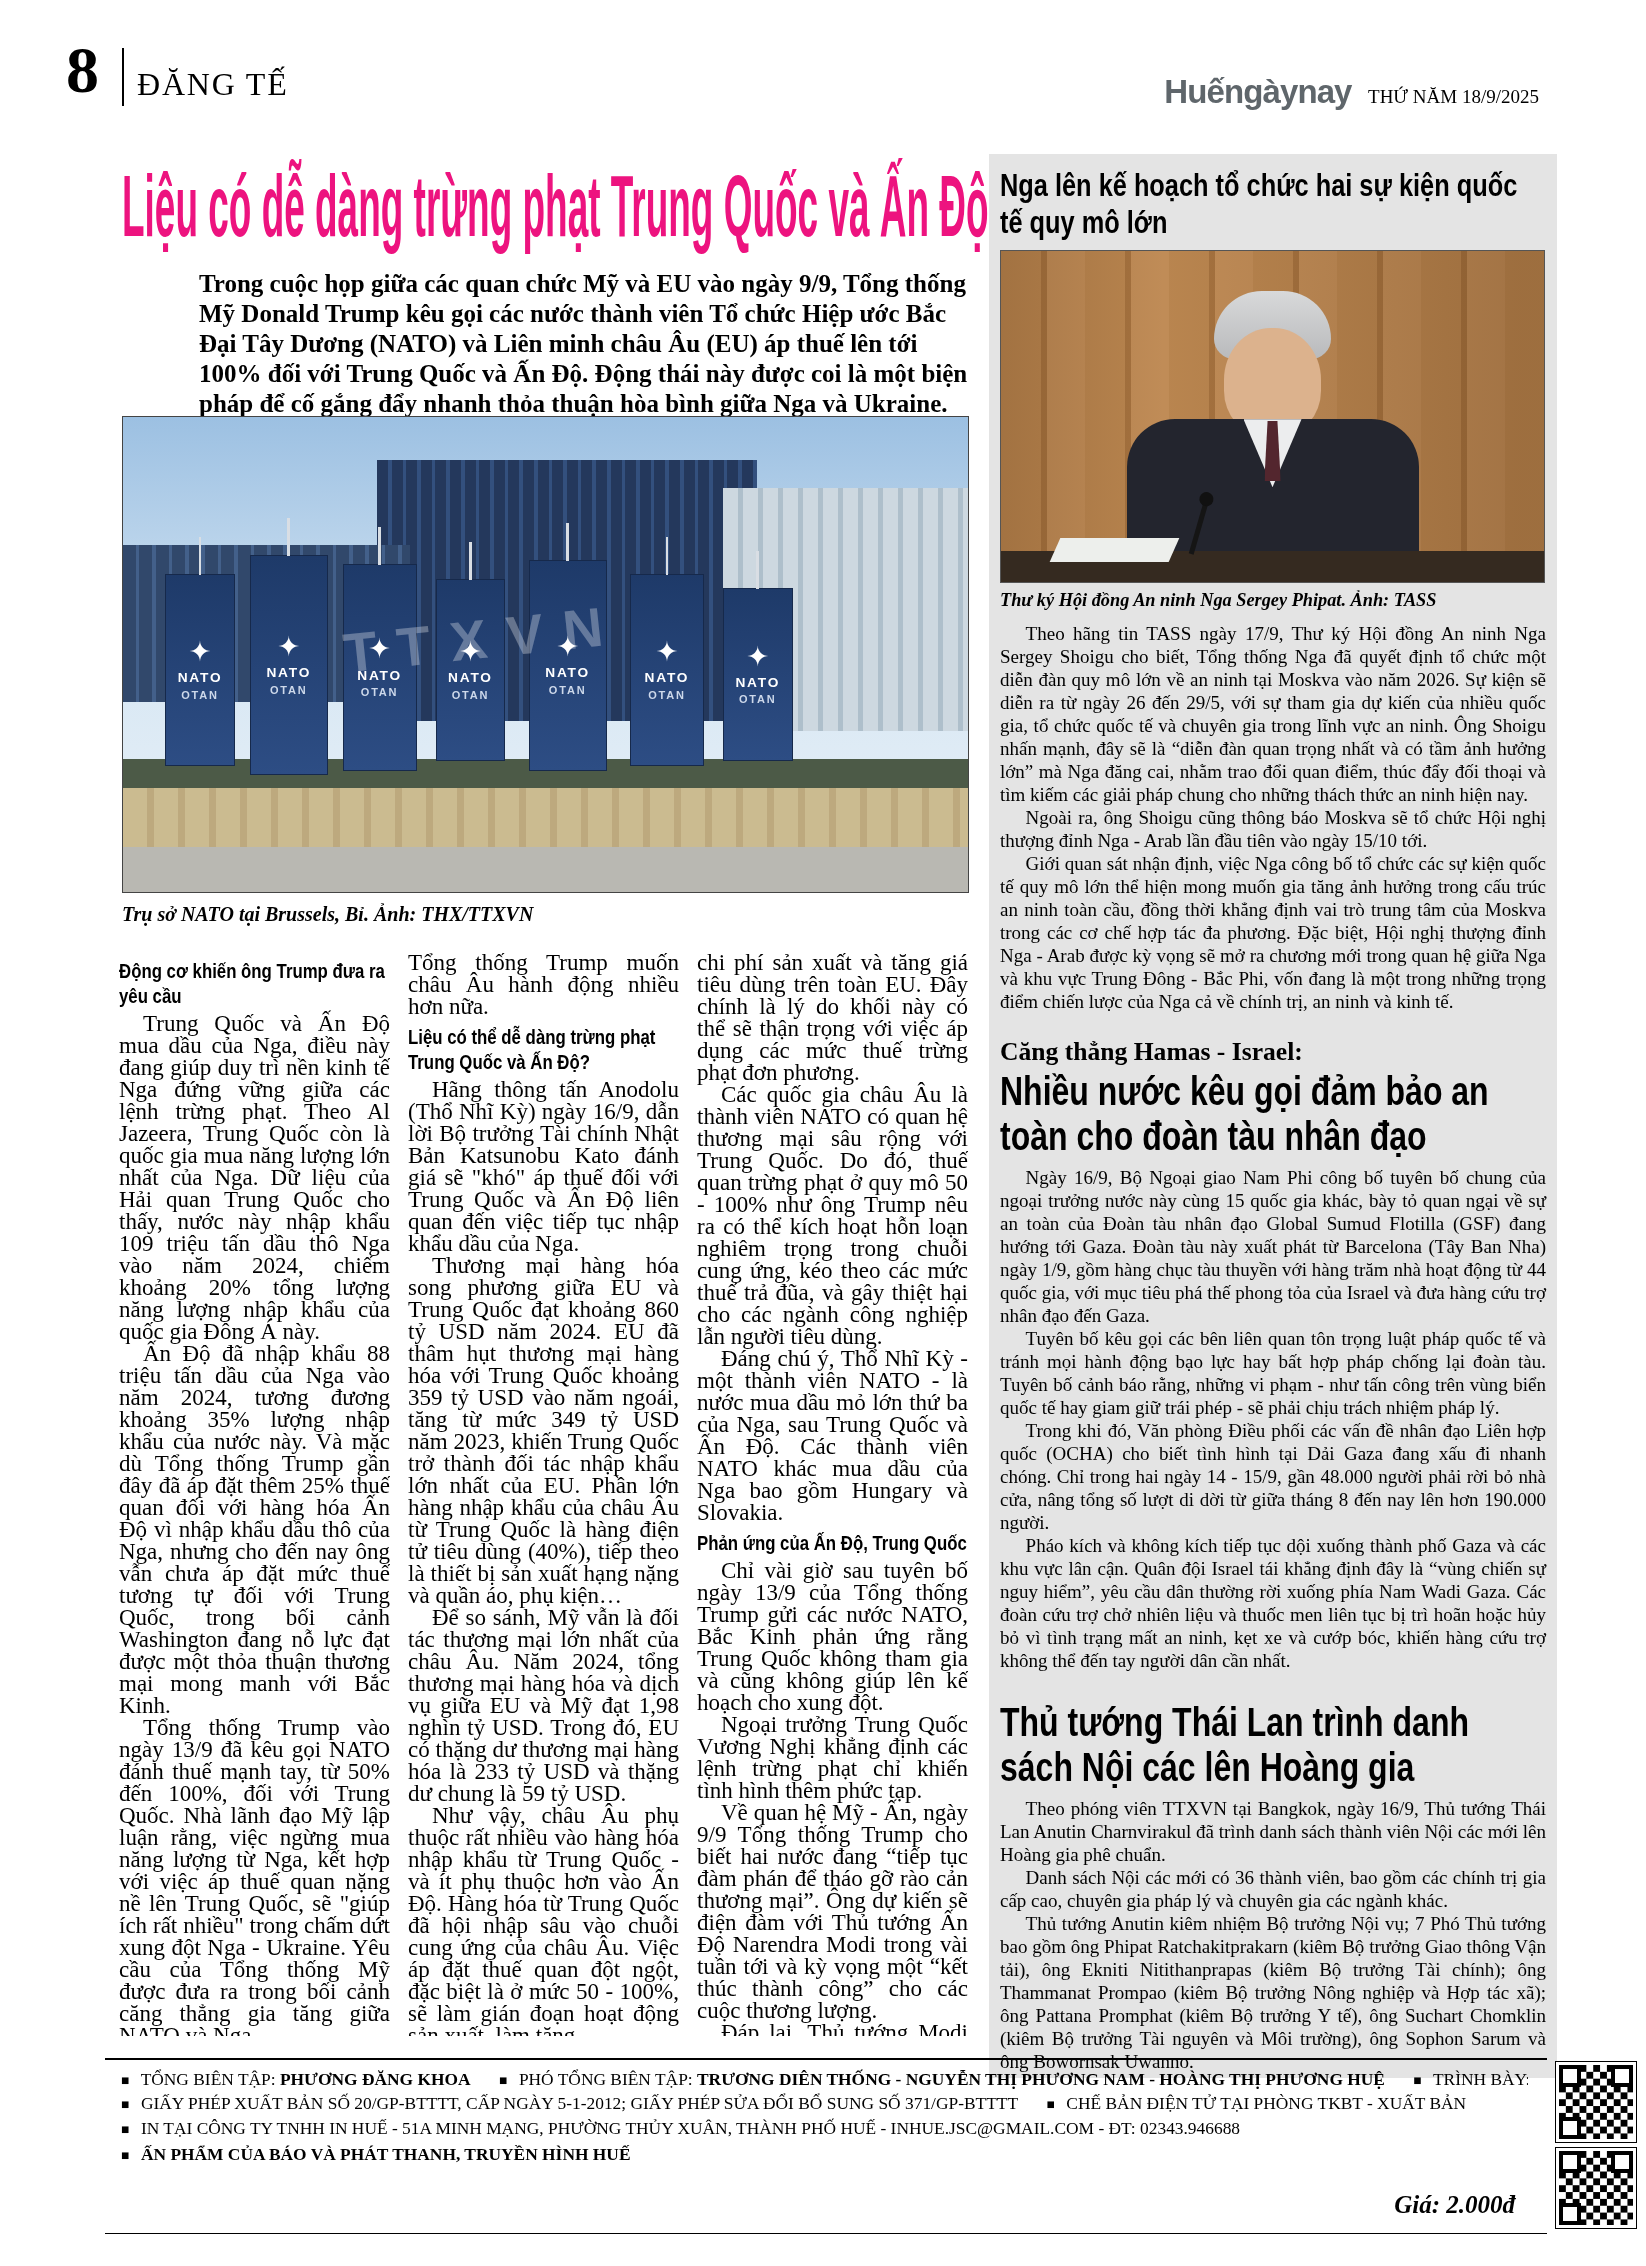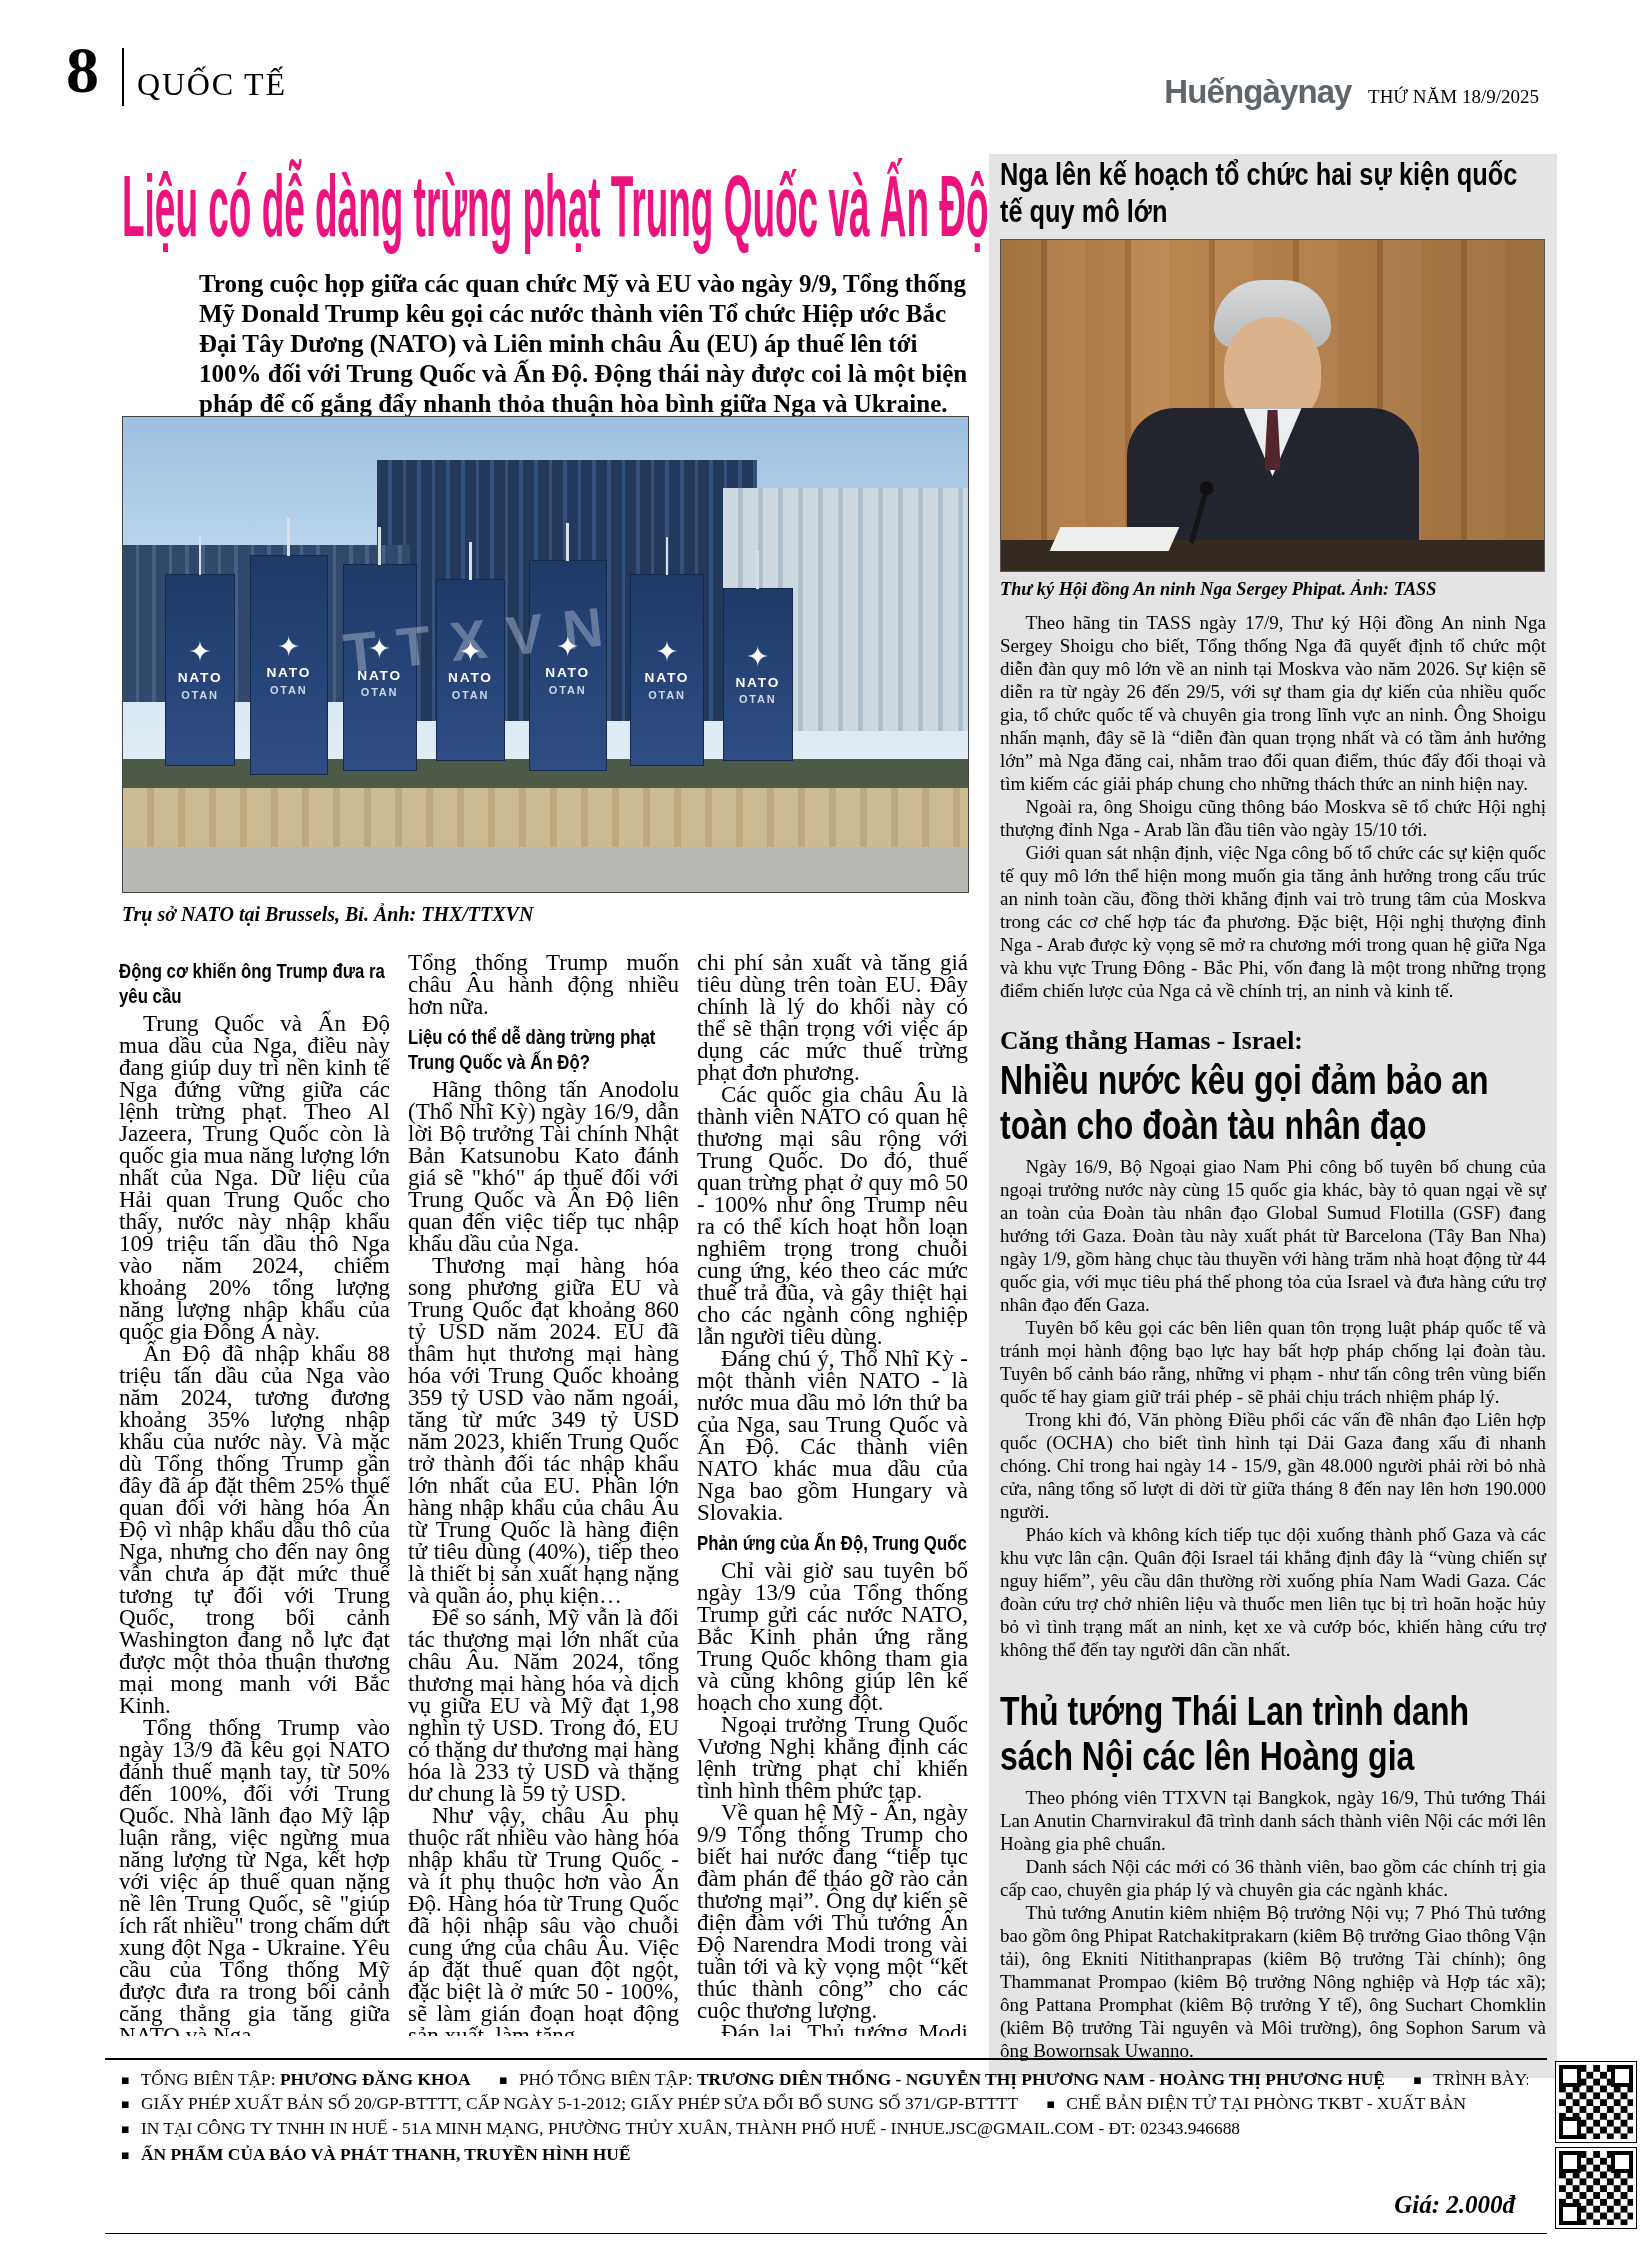--- a/index.html
+++ b/index.html
@@ -50,21 +50,21 @@
   .col p{margin:0;font-size:23px;line-height:22px;text-indent:24px;}
   .col p.cont{text-indent:0;}
   .sh{font-family:"Liberation Sans",sans-serif;font-weight:bold;font-size:21px;line-height:25px;
       width:339px;transform:scaleX(.8);transform-origin:0 0;text-align:left;margin:5.5px 0 5.5px;}
   .byline{margin-top:20px;text-align:right;font-size:20px;}
   .byline .pfx{font-style:italic;}
   .byline .src{font-weight:bold;}
 
   
   .rail{position:absolute;left:989px;top:154px;width:568px;height:1924px;background:#e4e4e4;
-        box-sizing:border-box;padding:0 11px 0 11px;overflow:hidden;}
+        box-sizing:border-box;padding:11px 11px 0 11px;overflow:hidden;}
   .rail-h1{font-family:"Liberation Sans",sans-serif;font-weight:bold;font-size:31px;line-height:37px;
            width:668px;transform:scaleX(.818);transform-origin:0 0;margin:1.8px 0 9.1px;}
   .shoigu{position:relative;width:543px;height:331px;border:0.9px solid #555;overflow:hidden;
           background:repeating-linear-gradient(90deg,#b9854f 0 40px,#a5723f 40px 46px,#c08c57 46px 84px);}
   .sh-shade{position:absolute;inset:0;background:linear-gradient(90deg,rgba(60,30,5,.18),rgba(0,0,0,0) 30%,rgba(60,30,5,.22) 95%);}
   .person{position:absolute;left:50%;top:12%;transform:translateX(-50%);width:292px;height:88%;}
   .hair{width:117px;height:68px;margin:0 auto;background:linear-gradient(#d8d9da,#b9babc);
         border-radius:57px 57px 24px 24px;}
   .face{width:97px;height:108px;margin:-31px auto 0;background:#dcb28d;border-radius:48% 48% 42% 42%;}
   .torso{position:relative;width:292px;height:137px;margin:-16.4px auto 0;background:#23252e;
@@ -100,21 +100,21 @@
   .qr .f{position:absolute;width:14.6px;height:14.6px;border:4.6px solid #000;background:#fff;}
   .qr .fa{left:2.7px;top:2.7px;} .qr .fb{right:2.7px;top:2.7px;} .qr .fc{left:2.7px;bottom:2.7px;}
 </style>
 </head>
 <body>
 
 <div class="page">
 
   <div class="pagenum">8</div>
   <div class="hdr-rule"></div>
-  <div class="section-title">QUỐC TẾ</div>
+  <div class="section-title">ĐĂNG TẾ</div>
   <div class="masthead">
     <span class="mast-logo">Huếngàynay</span>
     <span class="mast-date">THỨ NĂM 18/9/2025</span>
   </div>
 
   <div class="lead-hl">
     <span>Liệu có dễ dàng trừng phạt Trung Quốc và Ấn Độ?</span>
   </div>
   <div class="lede">Trong cuộc họp giữa các quan chức Mỹ và EU vào ngày 9/9, Tổng thống Mỹ Donald Trump kêu gọi các nước thành viên Tổ chức Hiệp ước Bắc Đại Tây Dương (NATO) và Liên minh châu Âu (EU) áp thuế lên tới 100% đối với Trung Quốc và Ấn Độ. Động thái này được coi là một biện pháp để cố gắng đẩy nhanh thỏa thuận hòa bình giữa Nga và Ukraine.</div>
 

